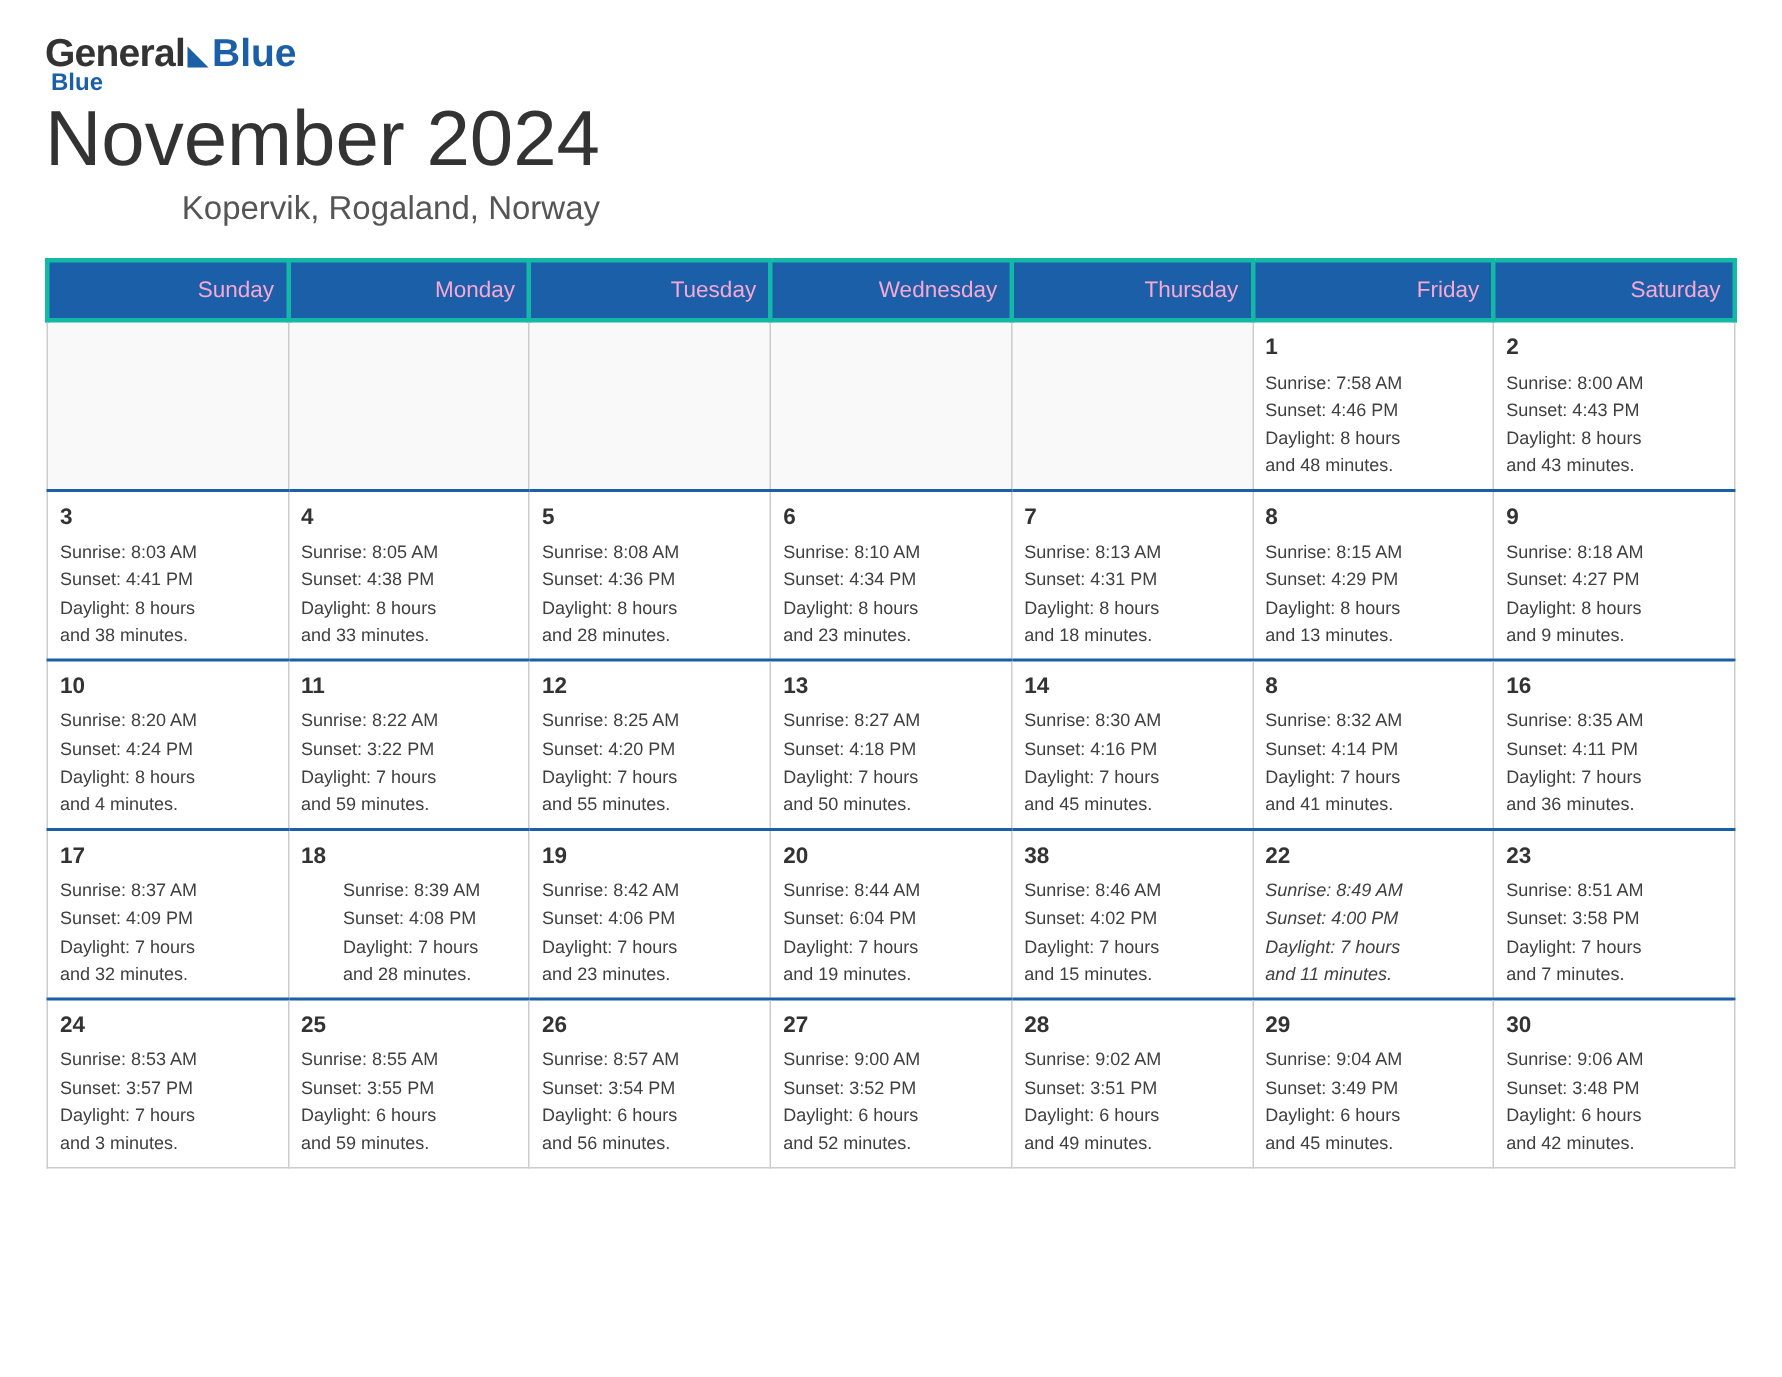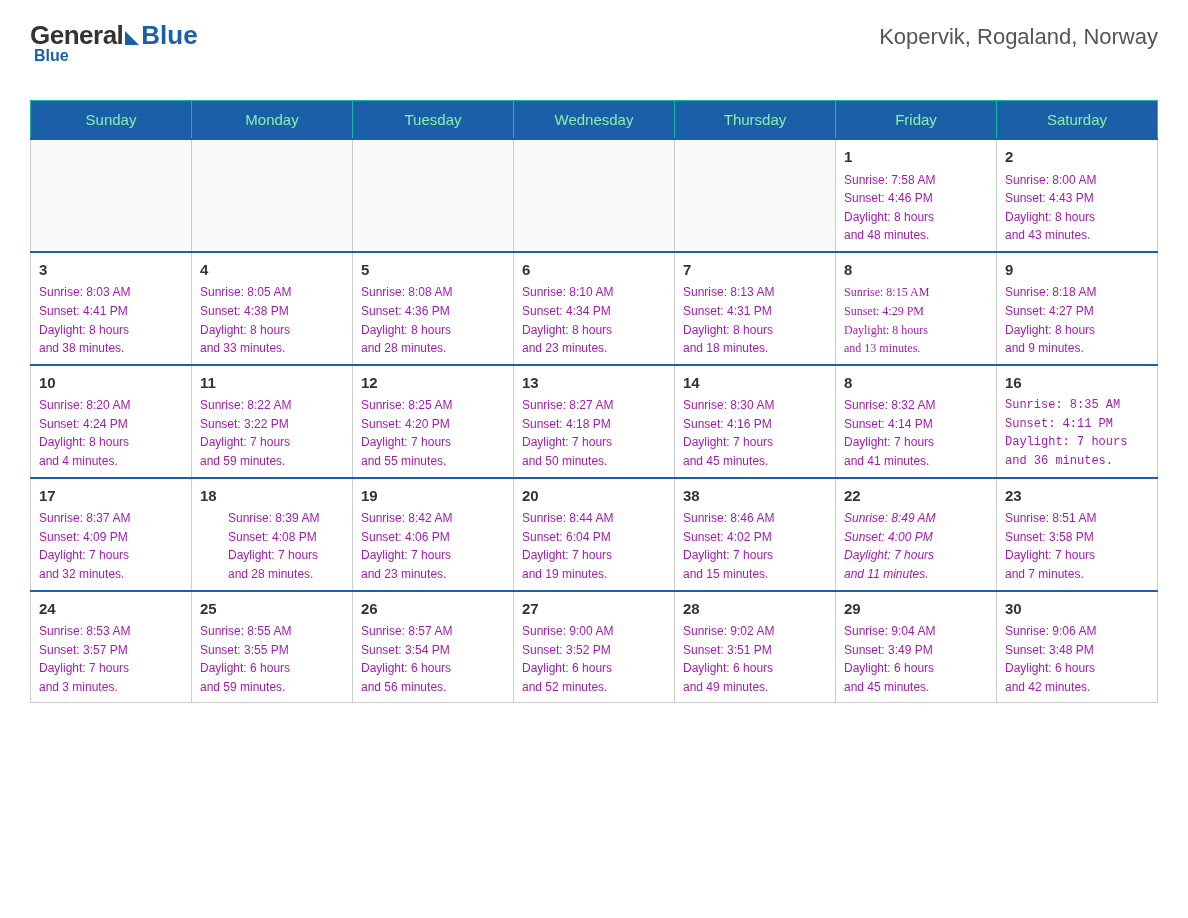--- a/index.html
+++ b/index.html
@@ -7,21 +7,22 @@
       font-family: Arial, sans-serif;
       background: #fff;
       padding: 20px 30px;
       width: 1188px;
       min-height: 918px;
     }
     .header-area {
       display: flex;
       justify-content: space-between;
       align-items: flex-start;
-      margin-bottom: 35px;
+      margin-bottom: 20px;
+      flex-direction: column;
     }
     .logo {
       display: flex;
       flex-direction: column;
       align-items: flex-start;
     }
     .logo-top {
       display: flex;
       align-items: center;
     }
@@ -68,26 +69,26 @@
       font-weight: normal;
       margin-top: 4px;
     }
     .calendar-table {
       width: 100%;
       border-collapse: collapse;
       table-layout: fixed;
     }
     .calendar-table th {
       background-color: #1a5fa8;
-      color: #86efac;
+      color: #f9a8d4;
       padding: 10px 8px;
-      text-align: center;
+      text-align: right;
       font-size: 15px;
       font-weight: normal;
-      border: 1px solid #14b8a6;
+      border: 3px solid #14b8a6;
     }
     .calendar-table td {
       vertical-align: top;
       padding: 6px 8px;
       border: 1px solid #ccc;
       border-top: 2px solid #1a5fa8;
       background: #fff;
       height: 110px;
       font-size: 12.5px;
       color: #333;
@@ -99,37 +100,38 @@
     }
     .day-number {
       font-size: 15px;
       font-weight: bold;
       color: #333;
       display: block;
       margin-bottom: 2px;
     }
     .day-info {
       font-size: 12px;
-      color: #a21caf;
+      color: #404040;
       line-height: 1.55;
     }
   </style>
 </head>
 <body>
 
 <div class="header-area">
   <div class="logo">
     <div class="logo-top">
       <span class="logo-general">General</span>
       <div class="logo-triangle"></div>
       <span class="logo-blue">Blue</span>
     </div>
     <div class="logo-bottom">Blue</div>
   </div>
   <div class="title-area">
+    <div class="month-title">November 2024</div>
     <div class="location">Kopervik, Rogaland, Norway</div>
   </div>
 </div>
 
 <table class="calendar-table">
   <thead>
     <tr>
     <th>Sunday</th>
         <th>Monday</th>
         <th>Tuesday</th>
@@ -192,21 +194,21 @@
         </td>
         <td>
           <span class="day-number">7</span>
           <div class="day-info" style="white-space: pre-line;">Sunrise: 8:13 AM
 Sunset: 4:31 PM
 Daylight: 8 hours
 and 18 minutes.</div>
         </td>
         <td>
           <span class="day-number">8</span>
-          <div class="day-info" style="white-space: pre-line; font-family: Liberation Serif, serif;">Sunrise: 8:15 AM
+          <div class="day-info" style="white-space: pre-line;">Sunrise: 8:15 AM
 Sunset: 4:29 PM
 Daylight: 8 hours
 and 13 minutes.</div>
         </td>
         <td>
           <span class="day-number">9</span>
           <div class="day-info" style="white-space: pre-line;">Sunrise: 8:18 AM
 Sunset: 4:27 PM
 Daylight: 8 hours
 and 9 minutes.</div>
@@ -250,21 +252,21 @@
         </td>
         <td>
           <span class="day-number">8</span>
           <div class="day-info" style="white-space: pre-line;">Sunrise: 8:32 AM
 Sunset: 4:14 PM
 Daylight: 7 hours
 and 41 minutes.</div>
         </td>
         <td>
           <span class="day-number">16</span>
-          <div class="day-info" style="white-space: pre-line; font-family: Liberation Mono, monospace;">Sunrise: 8:35 AM
+          <div class="day-info" style="white-space: pre-line;">Sunrise: 8:35 AM
 Sunset: 4:11 PM
 Daylight: 7 hours
 and 36 minutes.</div>
         </td>
       </tr>
       <tr>
         <td>
           <span class="day-number">17</span>
           <div class="day-info" style="white-space: pre-line;">Sunrise: 8:37 AM
 Sunset: 4:09 PM

